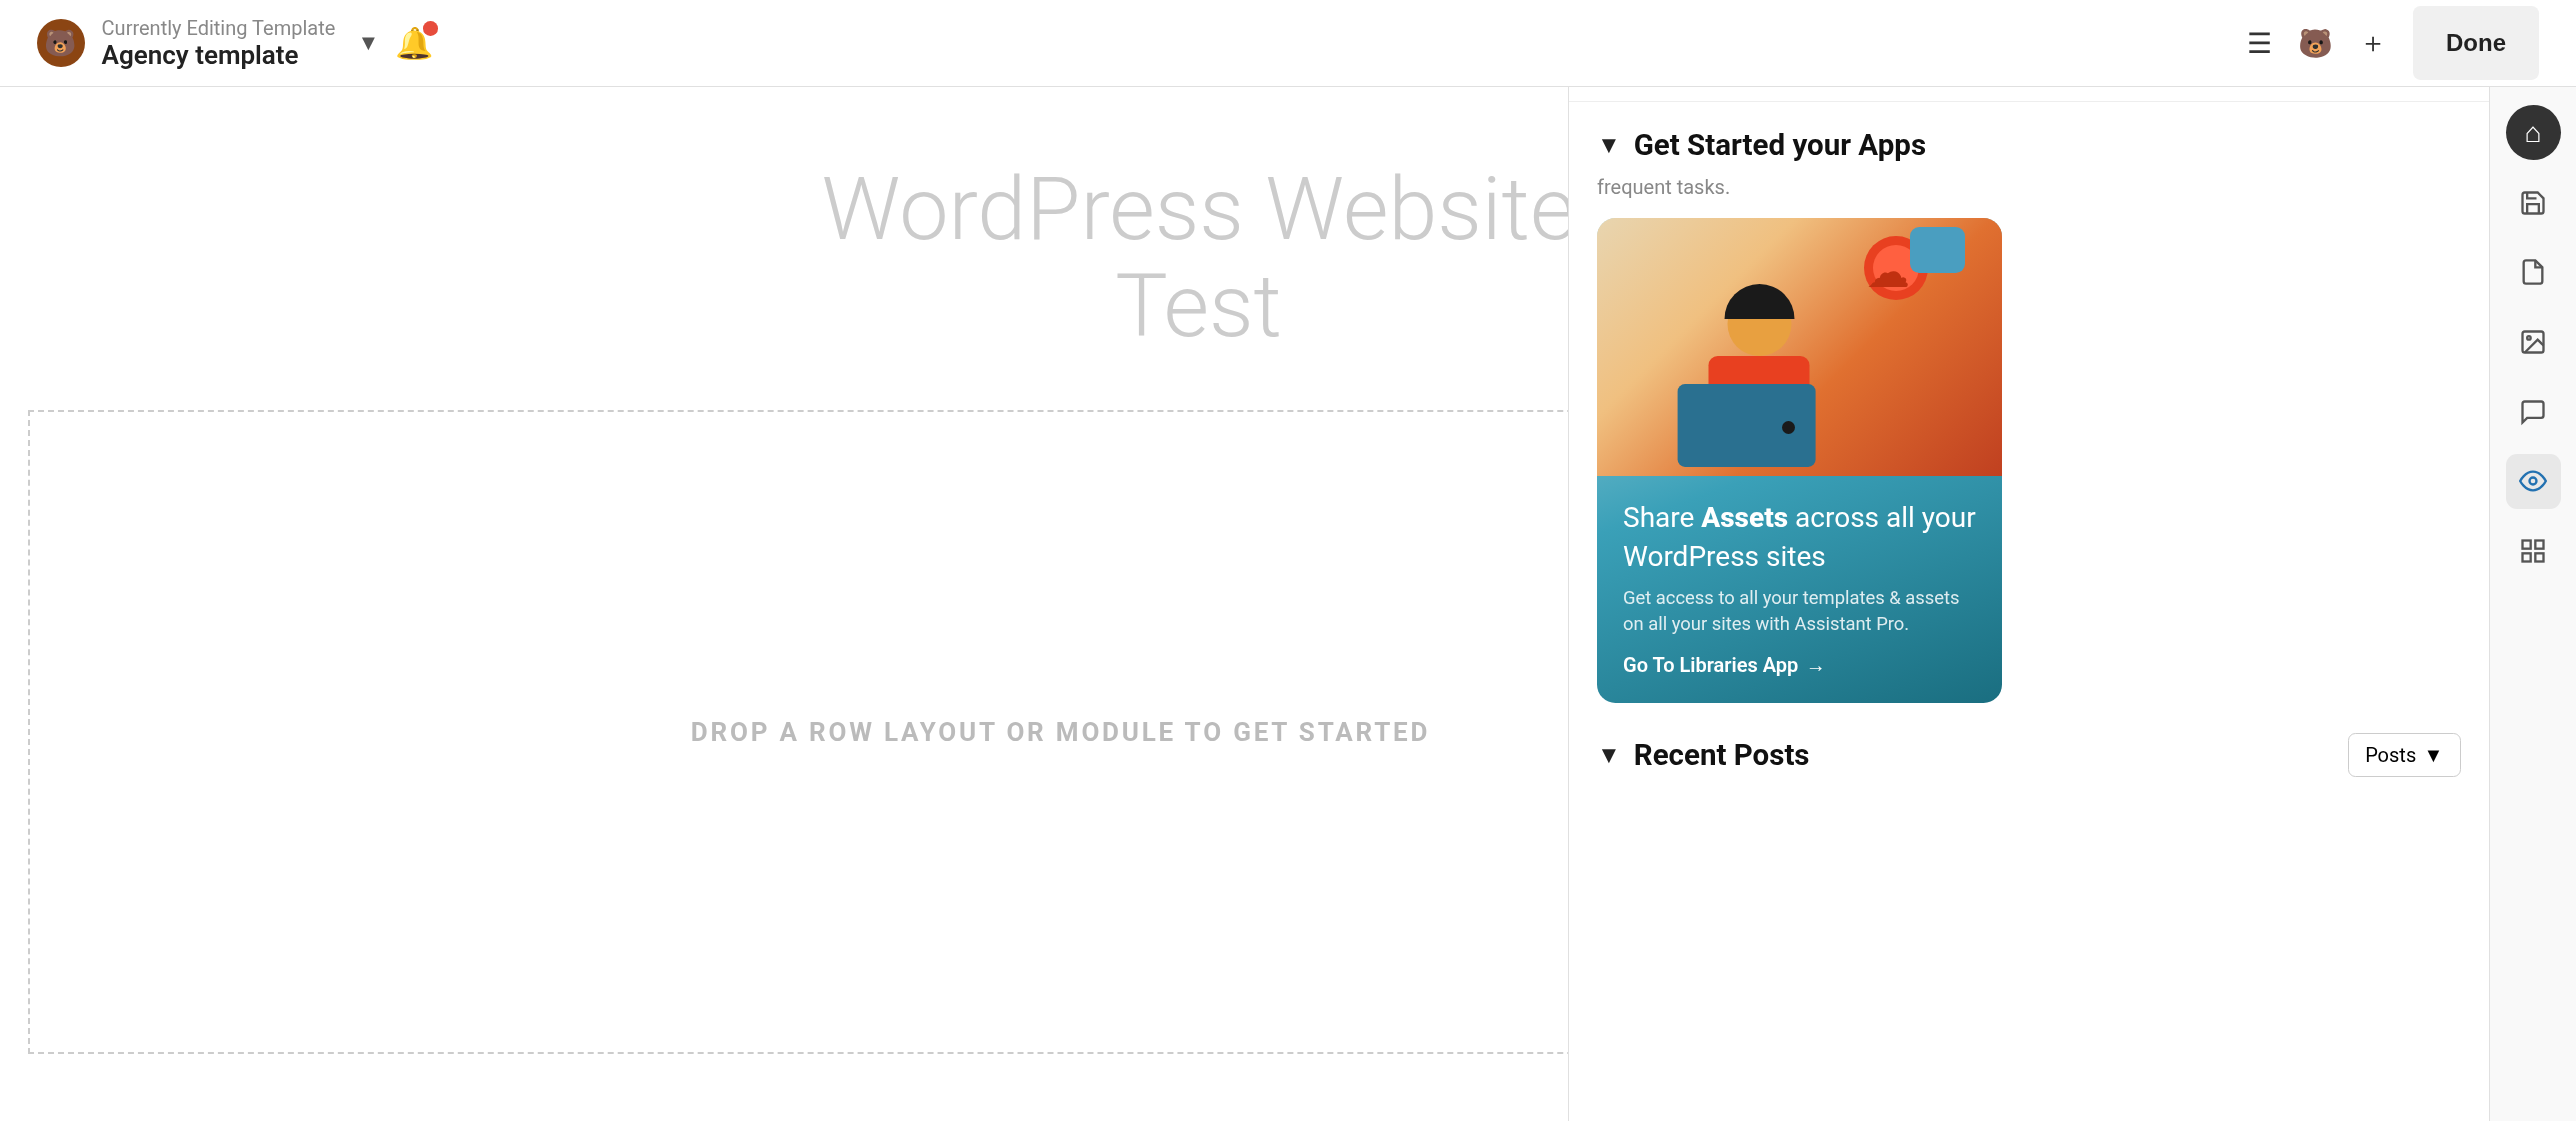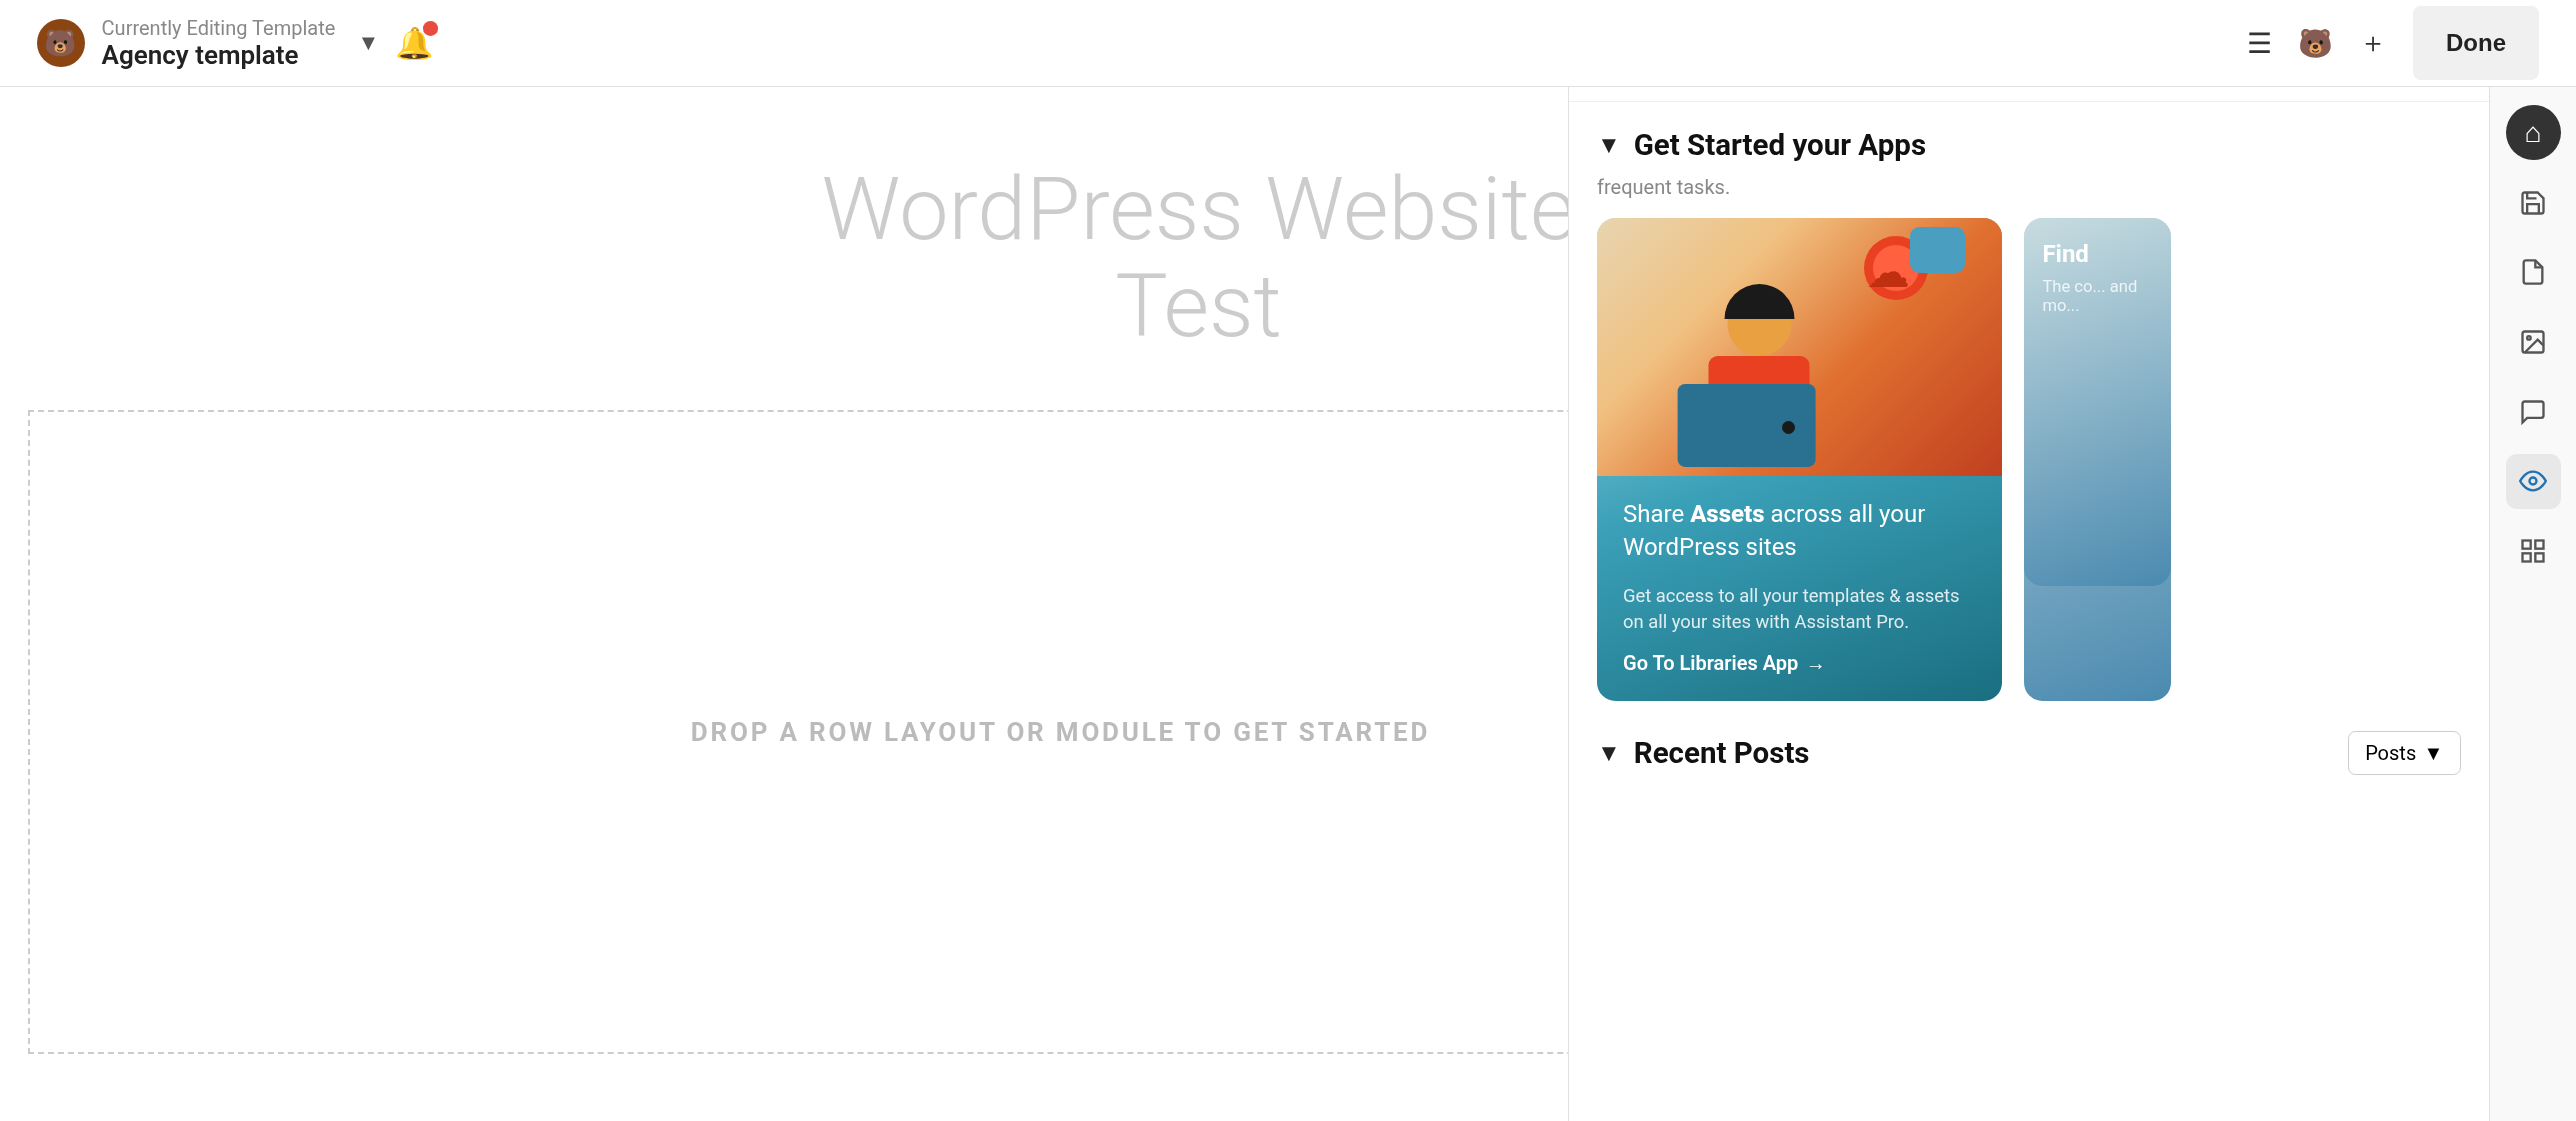--- a/index.html
+++ b/index.html
@@ -103,21 +103,21 @@
     .app-card {
       width: 405px; min-width: 405px; border-radius: 18.4px; overflow: hidden;
       background: linear-gradient(160deg, #b8e0e8 0%, #3aa0b8 50%, #1a6e80 100%);
       position: relative; cursor: pointer;
     }
     .app-card-illustration {
       height: 258px; position: relative; overflow: hidden;
       background: linear-gradient(135deg, #e8d5b0 0%, #f0c080 30%, #e07030 60%, #c04020 100%);
     }
     .app-card-body { padding: 22px 26px 26px; }
-    .app-card-text { font-size: 24px; color: #fff; line-height: 1.4; margin-bottom: 18px; }
+    .app-card-text { font-size: 28px; color: #fff; line-height: 1.4; margin-bottom: 9px; }
     .app-card-text strong { font-weight: 800; }
     .app-card-desc { font-size: 18.4px; color: rgba(255,255,255,0.85); line-height: 1.4; margin-bottom: 16.6px; }
     .app-card-link {
       display: flex; align-items: center; gap: 7.4px;
       font-size: 20px; color: #fff; font-weight: 600; cursor: pointer;
     }
 
     
     .app-card-partial {
       width: 147px; min-width: 147px; border-radius: 18.4px; overflow: hidden;
@@ -242,28 +242,20 @@
             <span>Share </span><strong>Assets</strong><span> across all your WordPress sites</span>
           </div>
           <p class="app-card-desc">Get access to all your templates &amp; assets on all your sites with Assistant Pro.</p>
           <div class="app-card-link">
             <span>Go To Libraries App</span>
             <span>→</span>
           </div>
         </div>
       </div>
 
-      <div class="app-card-partial">
-        <div class="app-card-partial-inner">
-          <div style="padding:22px 18.4px;background:linear-gradient(160deg,#c8dce0,#4a8ab0);height:100%;border-radius:18.4px;">
-            <div style="font-size:24px;font-weight:700;color:#fff;">Find </div>
-            <div style="font-size:16.6px;color:rgba(255,255,255,0.8);margin-top:9.2px;">The co... and mo...</div>
-          </div>
-        </div>
-      </div>
     </div>
 
     <div class="recent-posts-header">
       <div class="recent-posts-left">
         <span class="section-chevron">▼</span>
         <span class="section-title">Recent Posts</span>
       </div>
       <div class="posts-filter">
         <span>Posts</span>
         <span>▼</span>

